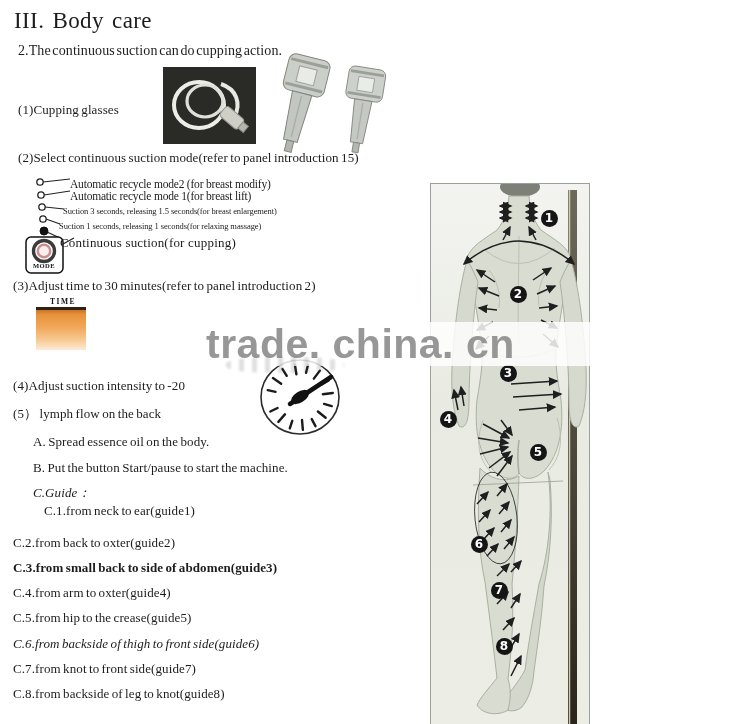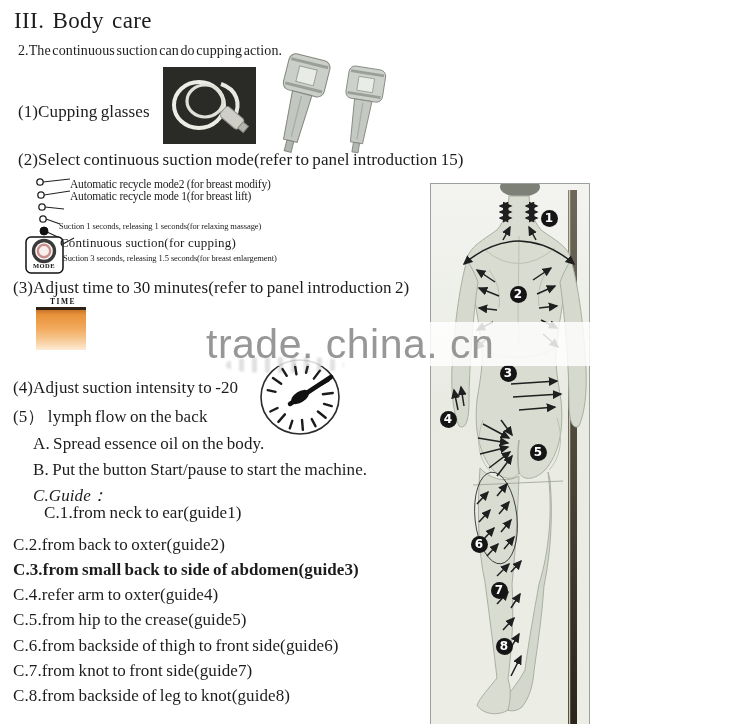--- a/index.html
+++ b/index.html
@@ -1,27 +1,27 @@
 <!DOCTYPE html>
 <html><head>
 <meta charset="utf-8">
 <style>
   html,body{margin:0;padding:0;background:#ffffff;overflow:hidden;}
   #page{position:relative;width:667px;height:724px;background:#ffffff;
         font-family:"Liberation Serif",serif;color:#1c1c1c;}
   .abs{position:absolute;}
-  .t{font-size:17px;letter-spacing:.1px;word-spacing:-1px;white-space:nowrap;}
+  .t{font-size:13px;letter-spacing:.1px;word-spacing:-1px;white-space:nowrap;}
   .title{font-size:23px;letter-spacing:.4px;word-spacing:2px;}
   .intro{font-size:14px;word-spacing:-2px;}
   .modeopt{font-size:11.5px;white-space:nowrap;letter-spacing:-.2px;}
   .modeopt.small{font-size:8.5px;letter-spacing:-.1px;}
   .modeopt.big{font-size:13px;letter-spacing:.2px;}
   .btnlabel{font-family:Liberation Serif, serif;font-weight:bold;color:#111;}
   .watermark-band{left:206px;top:322px;width:386px;height:44px;
-      background:rgba(255,255,255,.84);z-index:30;display:flex;align-items:center;}
+      background:rgba(255,255,255,.84);z-index:30;display:flex;align-items:center;font-weight:bold;}
   .watermark-text{font-family:"Liberation Sans",sans-serif;font-size:41px;
       color:#979797;letter-spacing:.5px;white-space:nowrap;line-height:1;}
   .smudge{left:226px;top:357px;width:118px;height:16px;opacity:.5;z-index:31;
       background:repeating-linear-gradient(90deg,rgba(80,80,80,.35) 0 5px,rgba(255,255,255,0) 5px 13px);
       filter:blur(1px);border-radius:40%;}
   .photo{left:430px;top:183px;width:158px;height:541px;z-index:5;
       border:1px solid #9aa09a;overflow:hidden;
       background:linear-gradient(180deg,#f3f4f0,#e9ebe3 40%,#eceee6);}
   .badge{position:absolute;width:17px;height:17px;border-radius:50%;background:#151515;
       color:#ffffff;font-family:"DejaVu Sans",sans-serif;font-weight:bold;font-size:12px;
@@ -86,21 +86,21 @@
     <circle cx="17" cy="23" r="3.2" fill="#fff" stroke="#222" stroke-width="1.3"></circle>
     <circle cx="18" cy="35" r="3.2" fill="#fff" stroke="#222" stroke-width="1.3"></circle>
     <circle cx="19" cy="47" r="3.2" fill="#fff" stroke="#222" stroke-width="1.3"></circle>
     <circle cx="20" cy="59" r="4" fill="#111" stroke="#111"></circle>
     <rect x="2" y="65" width="37" height="36" rx="5" fill="#fff" stroke="#111" stroke-width="1.5"></rect>
     <circle cx="20" cy="79" r="10.5" fill="#fff" stroke="#3a3a3a" stroke-width="3.4"></circle>
     <circle cx="20" cy="79" r="6.2" fill="#f7efee" stroke="#cc8d8d" stroke-width="2.4"></circle>
   </svg>
   <div class="abs modeopt" style="left:70px;top:178px;">Automatic recycle  mode2 (for breast modify)</div>
   <div class="abs modeopt" style="left:70px;top:190px;">Automatic recycle mode 1(for breast lift)</div>
-  <div class="abs modeopt small" style="left:63px;top:206px;margin-top:47px;">Suction 3 seconds, releasing 1.5 seconds(for breast enlargement)</div>
+  <div class="abs modeopt small" style="left:63px;top:206px;">Suction 3 seconds, releasing 1.5 seconds(for breast enlargement)</div>
   <div class="abs modeopt small" style="left:40px;top:221px;padding-left:19px;">Suction 1 seconds, releasing 1 seconds(for relaxing massage)</div>
   <div class="abs modeopt big" style="left:60px;top:235px;">Continuous suction(for cupping)</div>
   <div class="abs btnlabel modelabel">MODE</div>
 
   <div class="abs t" style="left:13px;top:278px;">(3)Adjust time to 30 minutes(refer to panel introduction 2)</div>
 
   <div class="abs btnlabel timelabel">TIME</div>
   <div class="abs timebtn"></div>
 
   <div class="abs watermark-band">
@@ -136,23 +136,23 @@
   </svg>
 
   <div class="abs t" style="left:13px;top:405px;">(5） lymph flow on the back</div>
   <div class="abs t" style="left:33px;top:434px;">A. Spread essence oil on the body.</div>
   <div class="abs t" style="left:33px;top:460px;">B. Put the button Start/pause to start the machine.</div>
   <div class="abs t" style="left:33px;top:484px;font-style:italic;">C.Guide：</div>
 
   <div class="abs t" style="left:30px;top:503px;margin-left:14px;">C.1.from neck to ear(guide1)</div>
   <div class="abs t" style="left:13px;top:535px;">C.2.from back to oxter(guide2)</div>
   <div class="abs t" style="left:13px;top:560px;font-weight:bold;">C.3.from small back to side of abdomen(guide3)</div>
-  <div class="abs t" style="left:13px;top:585px;">C.4.refer arm to oxter(guide4)</div>
+  <div class="abs t" style="left:13px;top:585px;">C.4.from arm to oxter(guide4)</div>
   <div class="abs t" style="left:13px;top:610px;">C.5.from hip to the crease(guide5)</div>
-  <div class="abs t" style="left:13px;top:636px;">C.6.from backside of thigh to front side(guide6)</div>
+  <div class="abs t" style="left:13px;top:636px;font-style:italic;">C.6.from backside of thigh to front side(guide6)</div>
   <div class="abs t" style="left:13px;top:661px;">C.7.from  knot to front side(guide7)</div>
   <div class="abs t" style="left:13px;top:686px;">C.8.from backside of leg to knot(guide8)</div>
 
   <div class="abs photo">
     <svg width="158" height="541">
       <defs>
         <marker id="ah" markerWidth="7" markerHeight="7" refX="5.5" refY="3" orient="auto">
           <path d="M0,0 L6.5,3 L0,6 Z" fill="#1f1f1f"></path>
           </marker>
         <marker id="ahs" markerWidth="7" markerHeight="7" refX="1" refY="3" orient="auto">

